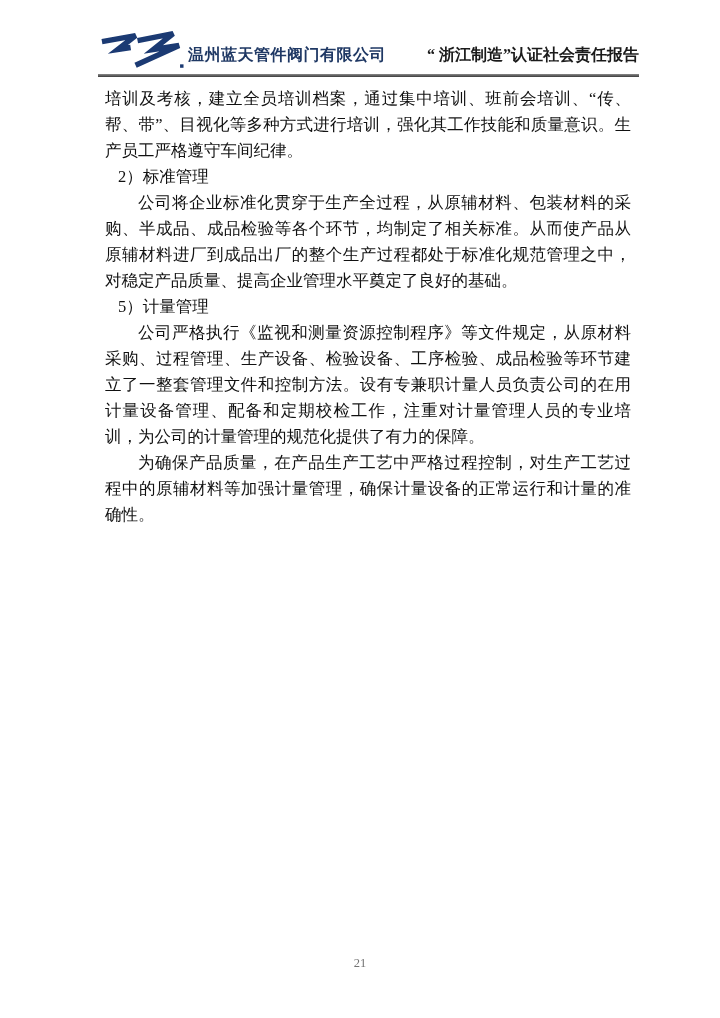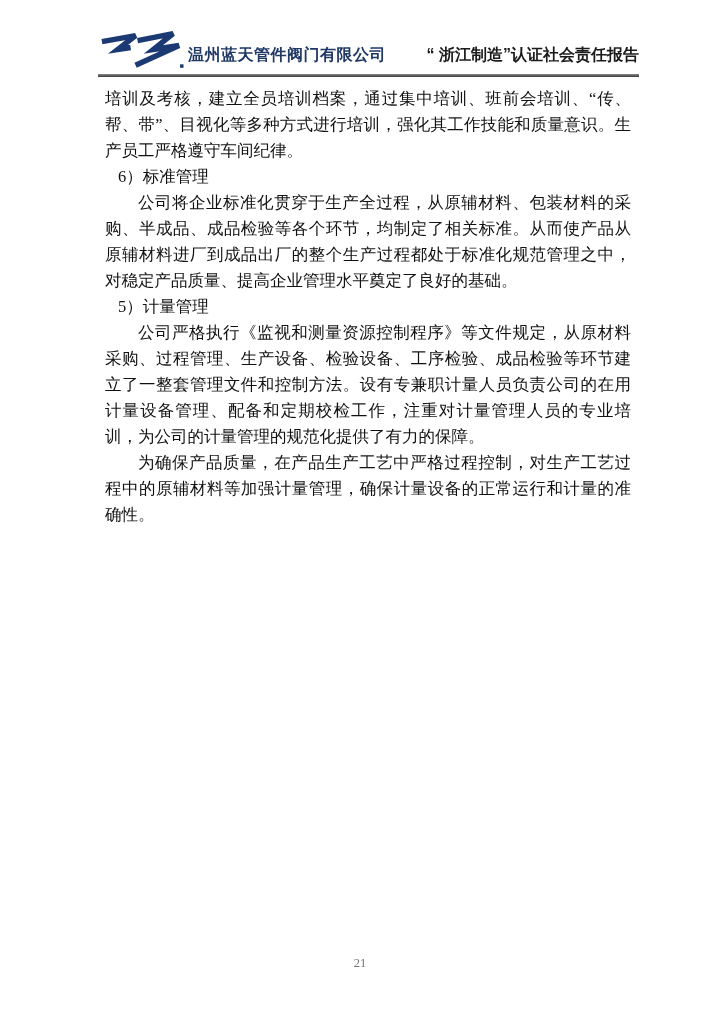--- a/index.html
+++ b/index.html
@@ -38,21 +38,21 @@
   .company-name {
     font-family: "Liberation Sans", "DejaVu Sans", sans-serif;
     font-size: 16px;
     font-weight: bold;
     color: #1F3864;
     letter-spacing: 0.5px;
     padding-bottom: 5px;
     white-space: nowrap;
   }
   .report-title {
-    font-family: Liberation Sans, sans-serif;
+    font-family: Liberation Serif, serif;
     font-size: 16px;
     font-weight: bold;
     color: #1a1a1a;
     padding-bottom: 5px;
     white-space: nowrap;
   }
   .header-rule {
     position: absolute;
     top: 74px;
     left: 98px;
@@ -108,21 +108,21 @@
       </span>
       <span class="company-name">温州蓝天管件阀门有限公司</span>
     </div>
     <div class="report-title">“ 浙江制造”认证社会责任报告</div>
   </div>
 
   <div class="header-rule"></div>
 
   <main class="doc-body" id="body-container">
       <p class="para continuation">培训及考核，建立全员培训档案，通过集中培训、班前会培训、“传、帮、带”、目视化等多种方式进行培训，强化其工作技能和质量意识。生产员工严格遵守车间纪律。</p>
-      <p class="para heading">6）标准管理</p>
+      <p class="para heading">2）标准管理</p>
       <p class="para paragraph">公司将企业标准化贯穿于生产全过程，从原辅材料、包装材料的采购、半成品、成品检验等各个环节，均制定了相关标准。从而使产品从原辅材料进厂到成品出厂的整个生产过程都处于标准化规范管理之中，对稳定产品质量、提高企业管理水平奠定了良好的基础。</p>
       <p class="para heading">5）计量管理</p>
       <p class="para paragraph">公司严格执行《监视和测量资源控制程序》等文件规定，从原材料采购、过程管理、生产设备、检验设备、工序检验、成品检验等环节建立了一整套管理文件和控制方法。设有专兼职计量人员负责公司的在用计量设备管理、配备和定期校检工作，注重对计量管理人员的专业培训，为公司的计量管理的规范化提供了有力的保障。</p>
       <p class="para paragraph">为确保产品质量，在产品生产工艺中严格过程控制，对生产工艺过程中的原辅材料等加强计量管理，确保计量设备的正常运行和计量的准确性。</p>
     </main>
 
   <div class="footer">
     <span>21</span>
   </div>
 

